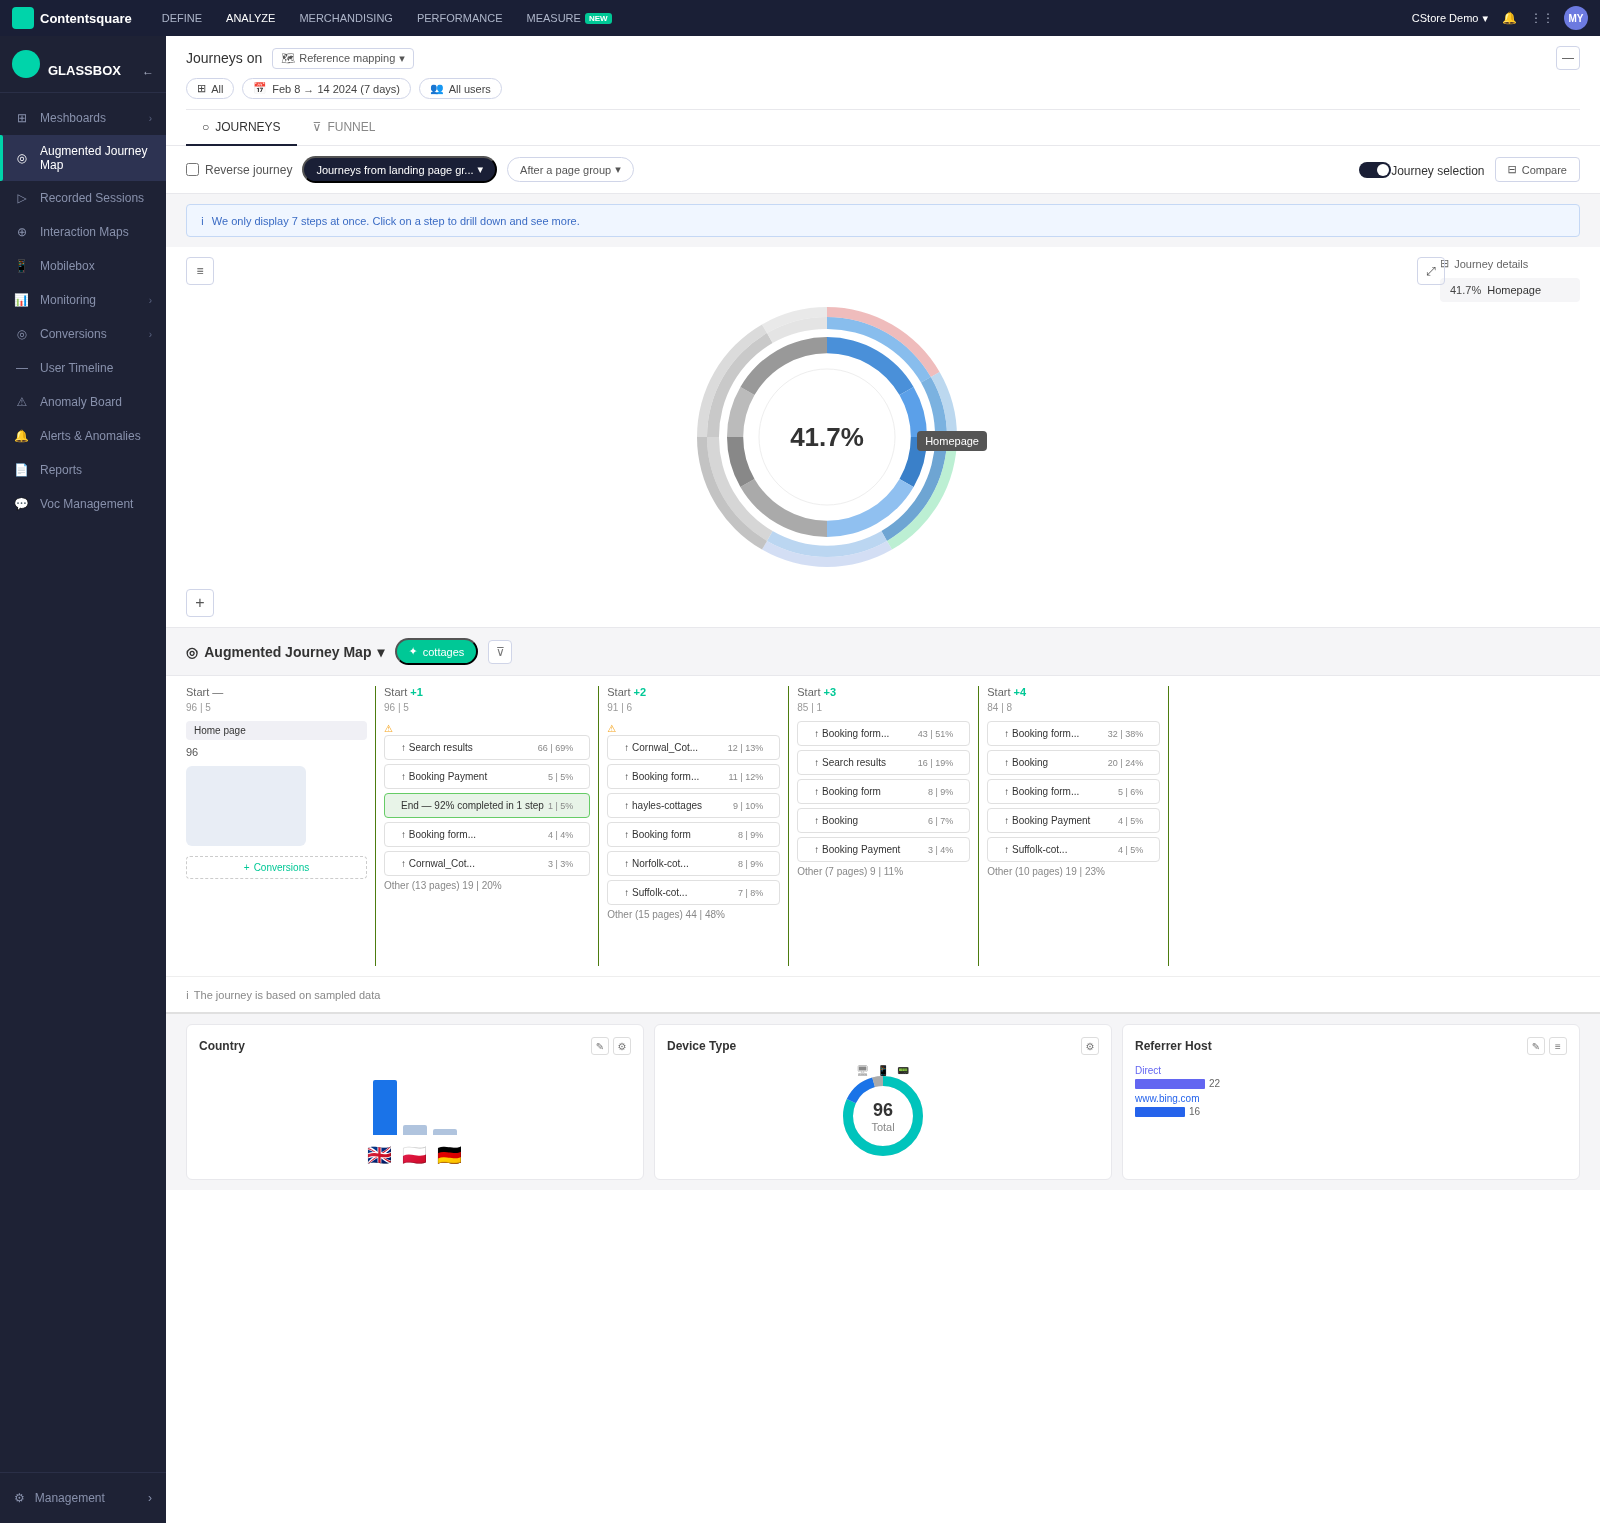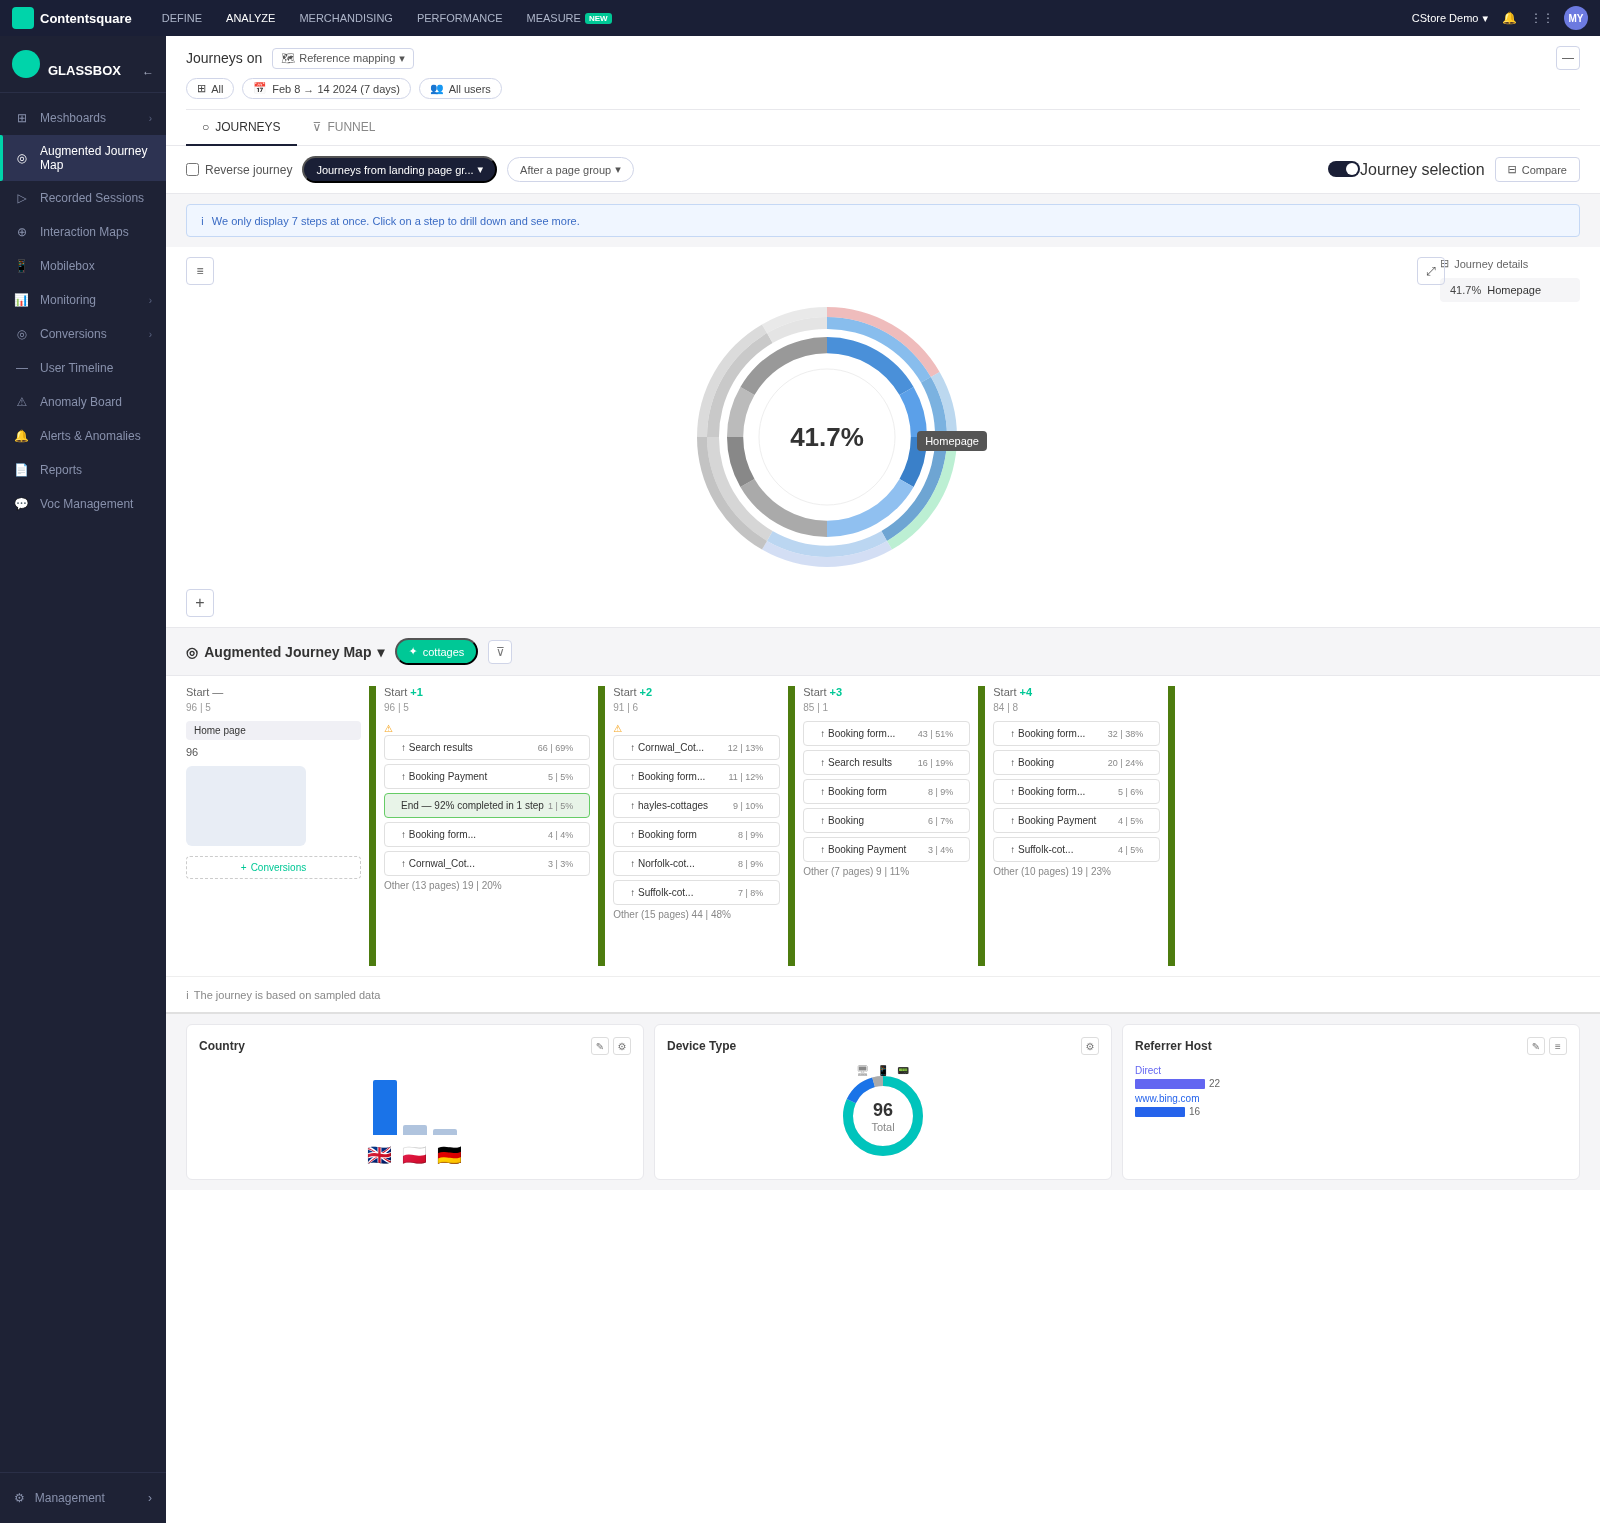--- a/index.html
+++ b/index.html
@@ -142,21 +142,21 @@
     .journey-from-btn {
       background: #1a1f36; color: white; border-radius: 16px; padding: 5px 12px; font-size: 11px; cursor: pointer; display: flex; align-items: center; gap: 4px;
     }
     .after-page-btn {
       border: 1px solid #d0d5e8; border-radius: 16px; padding: 5px 12px; font-size: 11px; cursor: pointer; color: #555; display: flex; align-items: center; gap: 4px; background: white;
     }
     .journey-right {
       margin-left: auto; display: flex; align-items: center; gap: 10px;
     }
     .journey-selection {
-      display: flex; align-items: flex-start; font-size: 16px; color: #333;
+      display: flex; align-items: flex-end; font-size: 12px; color: #333;
     }
     .toggle { width: 32px; height: 16px; background: #1a1f36; border-radius: 8px; position: relative; cursor: pointer; }
     .toggle::after { content: ''; position: absolute; left: 18px; top: 2px; width: 12px; height: 12px; background: white; border-radius: 50%; }
     .compare-btn {
       display: flex; align-items: center; gap: 5px; border: 1px solid #d0d5e8; border-radius: 4px; padding: 5px 12px; font-size: 11px; color: #555; cursor: pointer; background: white;
     }
 
     
     .info-banner {
       background: #f0f6ff; border: 1px solid #c5d8f5; border-radius: 4px; padding: 8px 14px; margin: 10px 20px; font-size: 11px; color: #3a6bc4; display: flex; align-items: center; gap: 8px;
@@ -237,21 +237,21 @@
     .journey-map-table {
       display: flex;
       overflow-x: auto;
       padding: 10px 20px;
       gap: 0;
       background: white;
       min-height: 300px;
     }
     .jm-column {
       min-width: 190px;
-      border-right: 7px solid #4d7c0f;
+      border-right: 1px solid #4d7c0f;
       padding: 0 8px;
       flex-shrink: 0;
     }
     .jm-column:first-child { padding-left: 0; }
     .jm-step-header {
       font-size: 11px; color: #666; margin-bottom: 4px; display: flex; align-items: center; gap: 4px; font-weight: 500;
     }
     .jm-step-counts { font-size: 10px; color: #999; margin-bottom: 8px; }
     .jm-page-label {
       background: #f0f0f5; border-radius: 4px; padding: 4px 8px; font-size: 10px; color: #333; margin-bottom: 6px; font-weight: 500;

